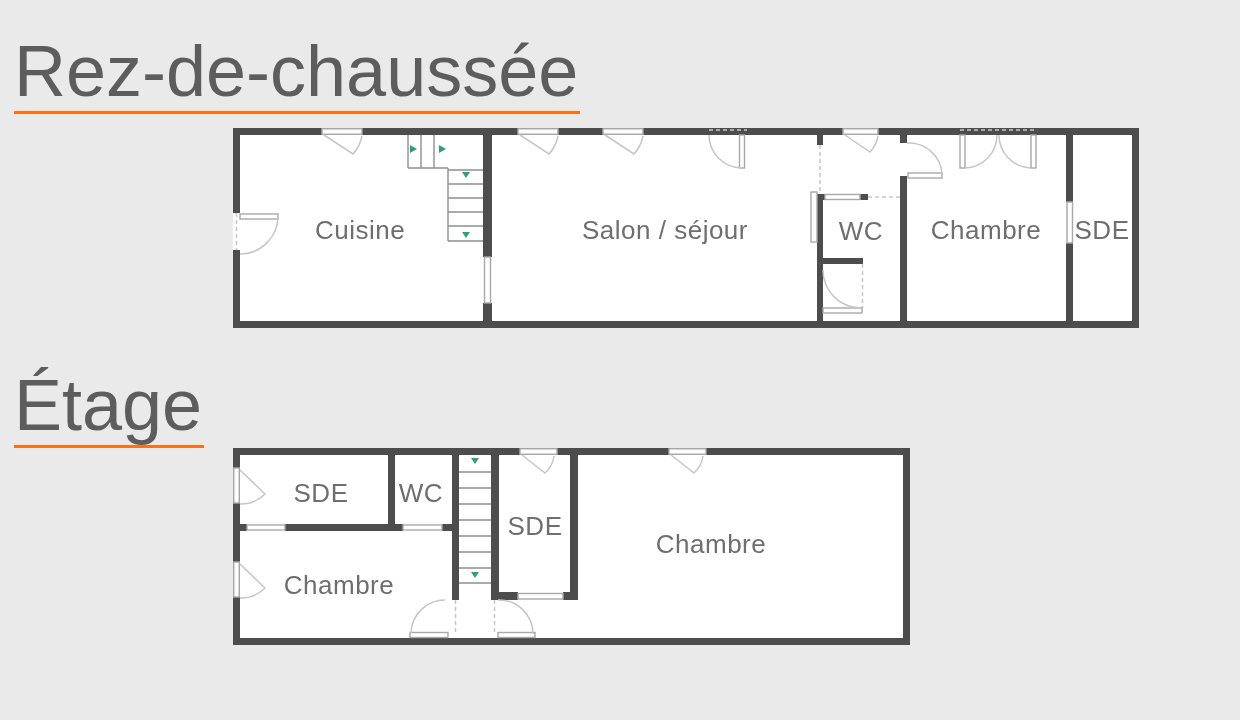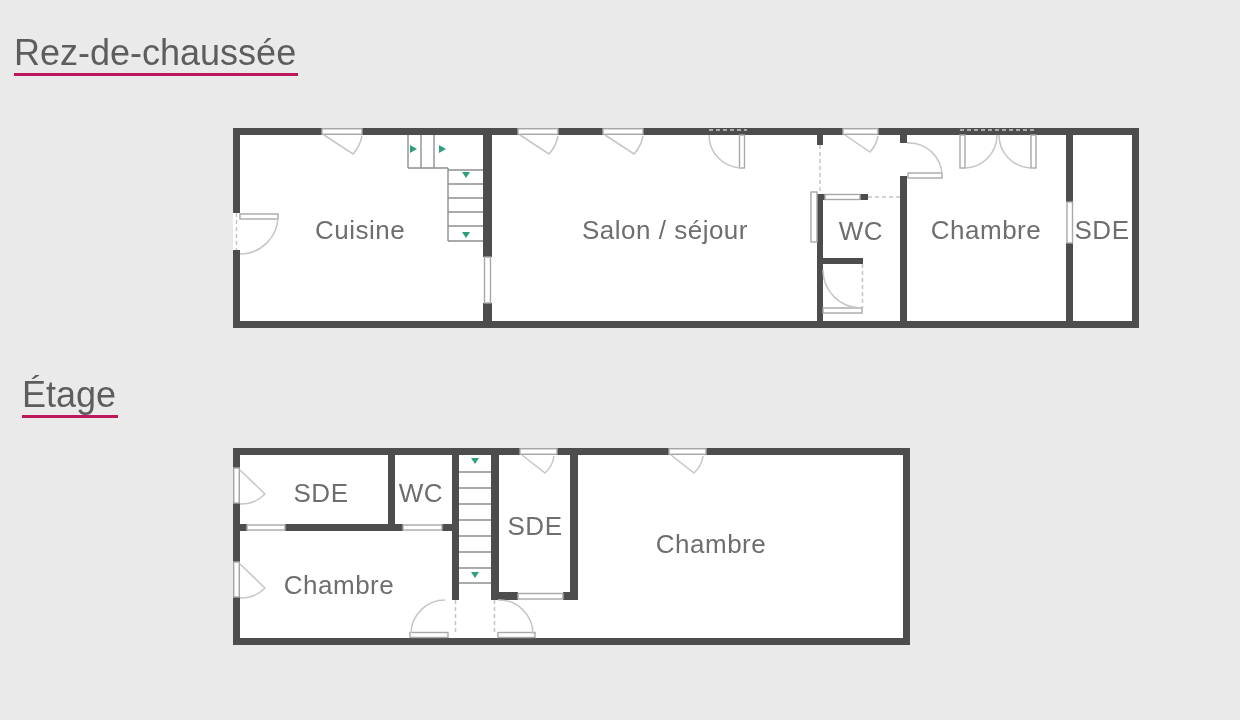--- a/index.html
+++ b/index.html
@@ -5,25 +5,25 @@
   :root{
     --background:#eaeaea; --wall:#4d4d4d; --room_fill:#ffffff; --label_text:#6e6e6e;
     --title_text:#5d5d5d; --door_line:#c6c6c6; --stair_tread:#8f8f8f;
     --direction_arrow:#2f9e7e; --window_border:#a8a8a8;
   }
   html,body{margin:0;padding:0;}
   body{background:var(--background);font-family:"Liberation Sans",sans-serif;}
   .stage{position:relative;width:1240px;height:720px;background:var(--background);overflow:hidden;}
   .floor-title{
     position:absolute;display:inline-block;margin:0;font-weight:400;
-    font-size:36px;line-height:1.05;color:var(--title_text);
-    border-bottom:3px solid #be185d;padding:0 2px 1px 0;letter-spacing:0px;
+    font-size:72px;line-height:1.05;color:var(--title_text);
+    border-bottom:3px solid #f97316;padding:0 2px 1px 0;letter-spacing:0px;
   }
   #title-ground{left:14px;top:34px;}
-  #title-upper{left:14px;top:376px;margin-left:8px;}
+  #title-upper{left:14px;top:368px;}
   .plan{position:absolute;}
   #plan-ground{left:233px;top:128px;}
   #plan-upper{left:233px;top:448px;}
   .room-bg{fill:var(--room_fill);}
   .wall{fill:var(--wall);stroke:none;}
   .tread{stroke:var(--stair_tread);stroke-width:1.4;fill:none;}
   .door{stroke:var(--door_line);stroke-width:1.5;fill:none;}
   .leaf{fill:#ffffff;stroke:var(--window_border);stroke-width:1.4;}
   .dash{stroke:var(--door_line);stroke-width:1.5;fill:none;stroke-dasharray:4 3;}
   .arrow{fill:var(--direction_arrow);stroke:none;}

